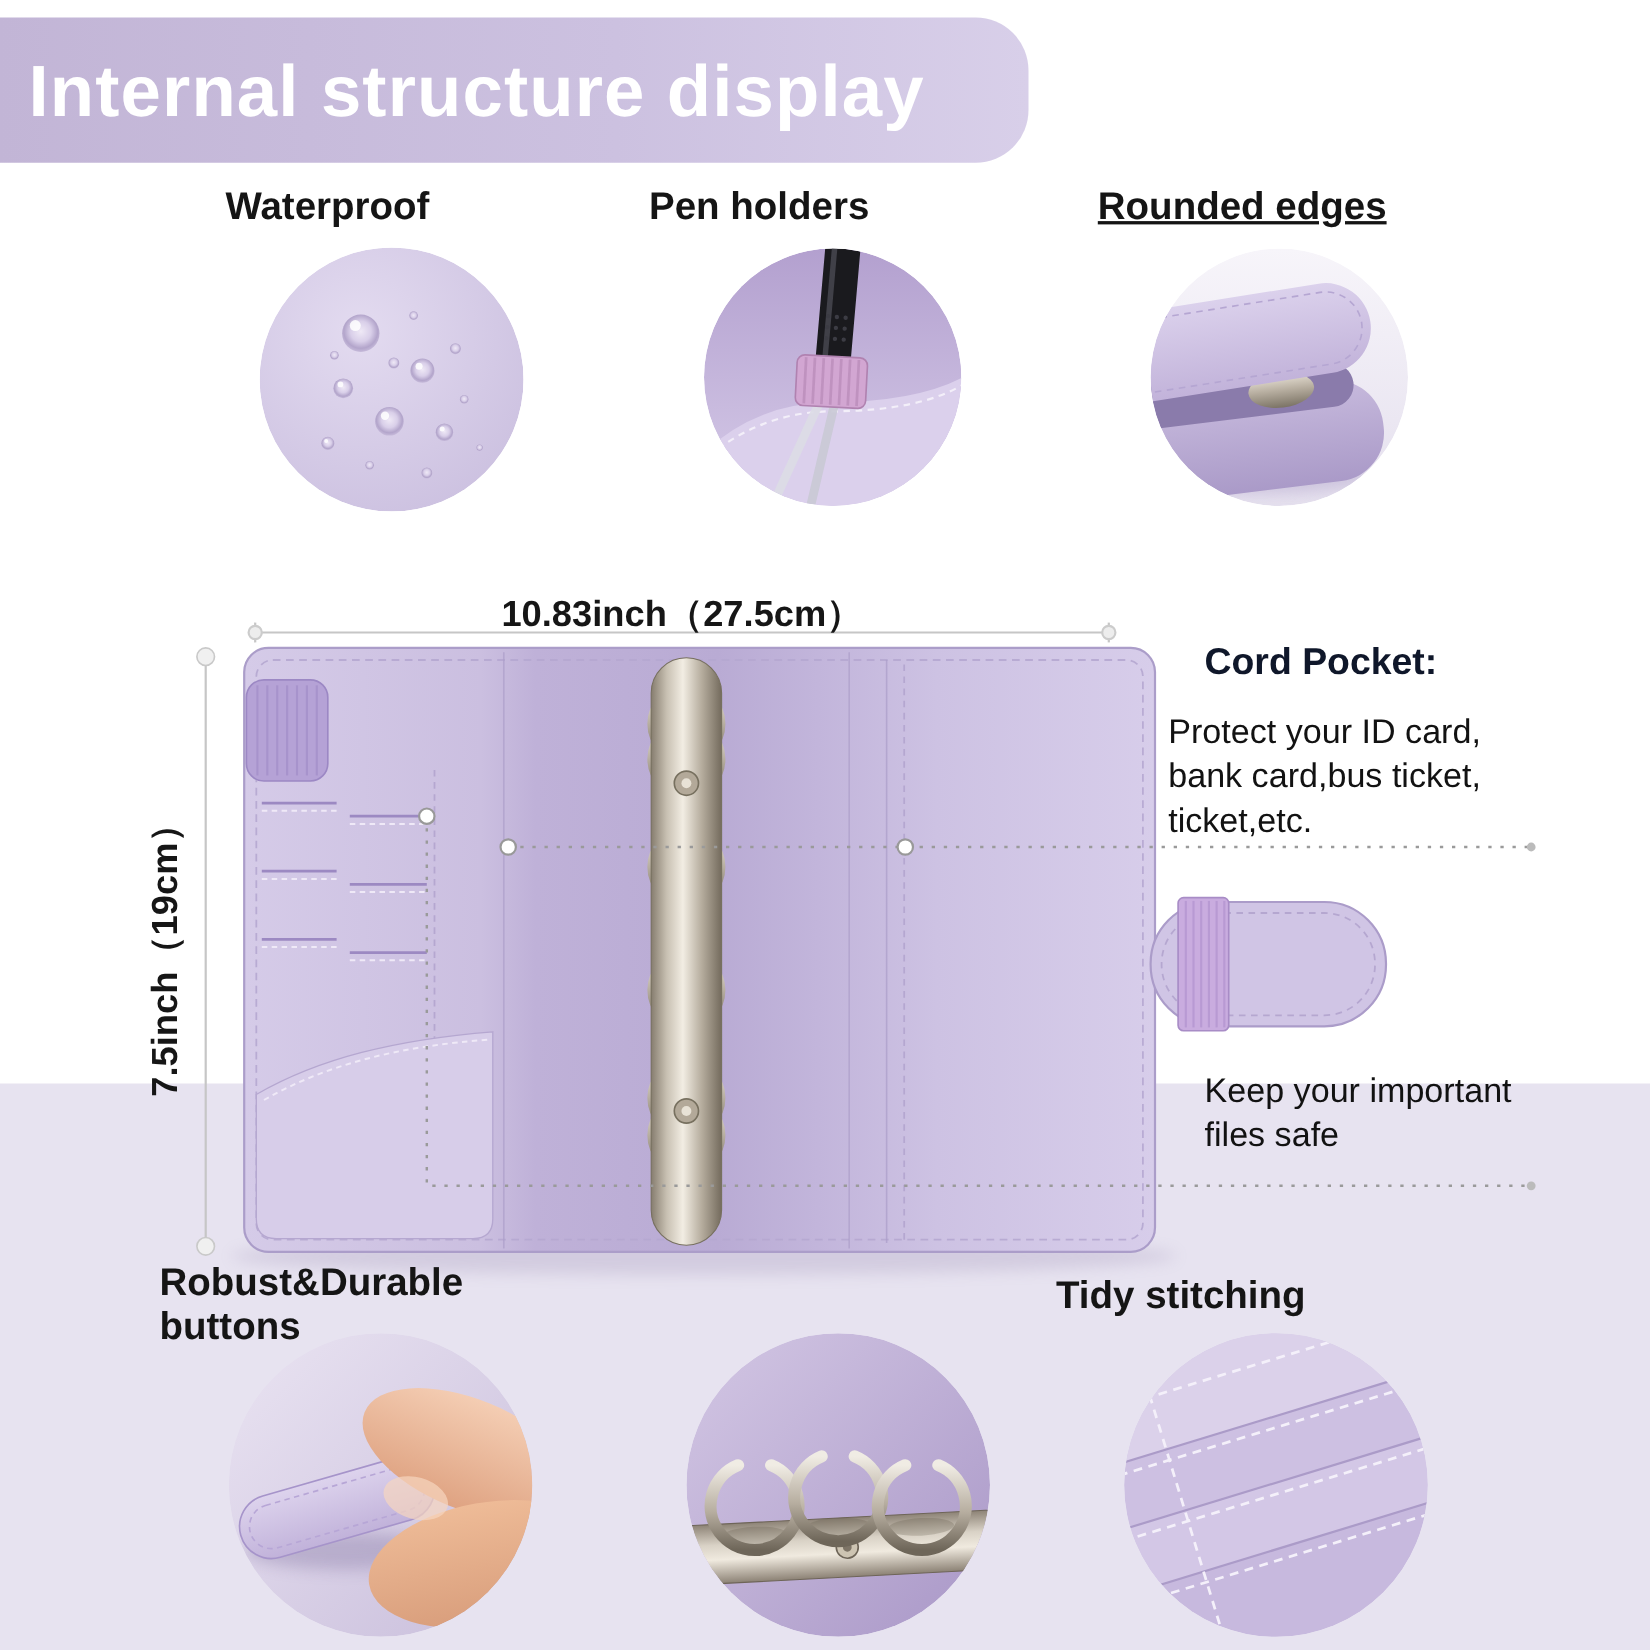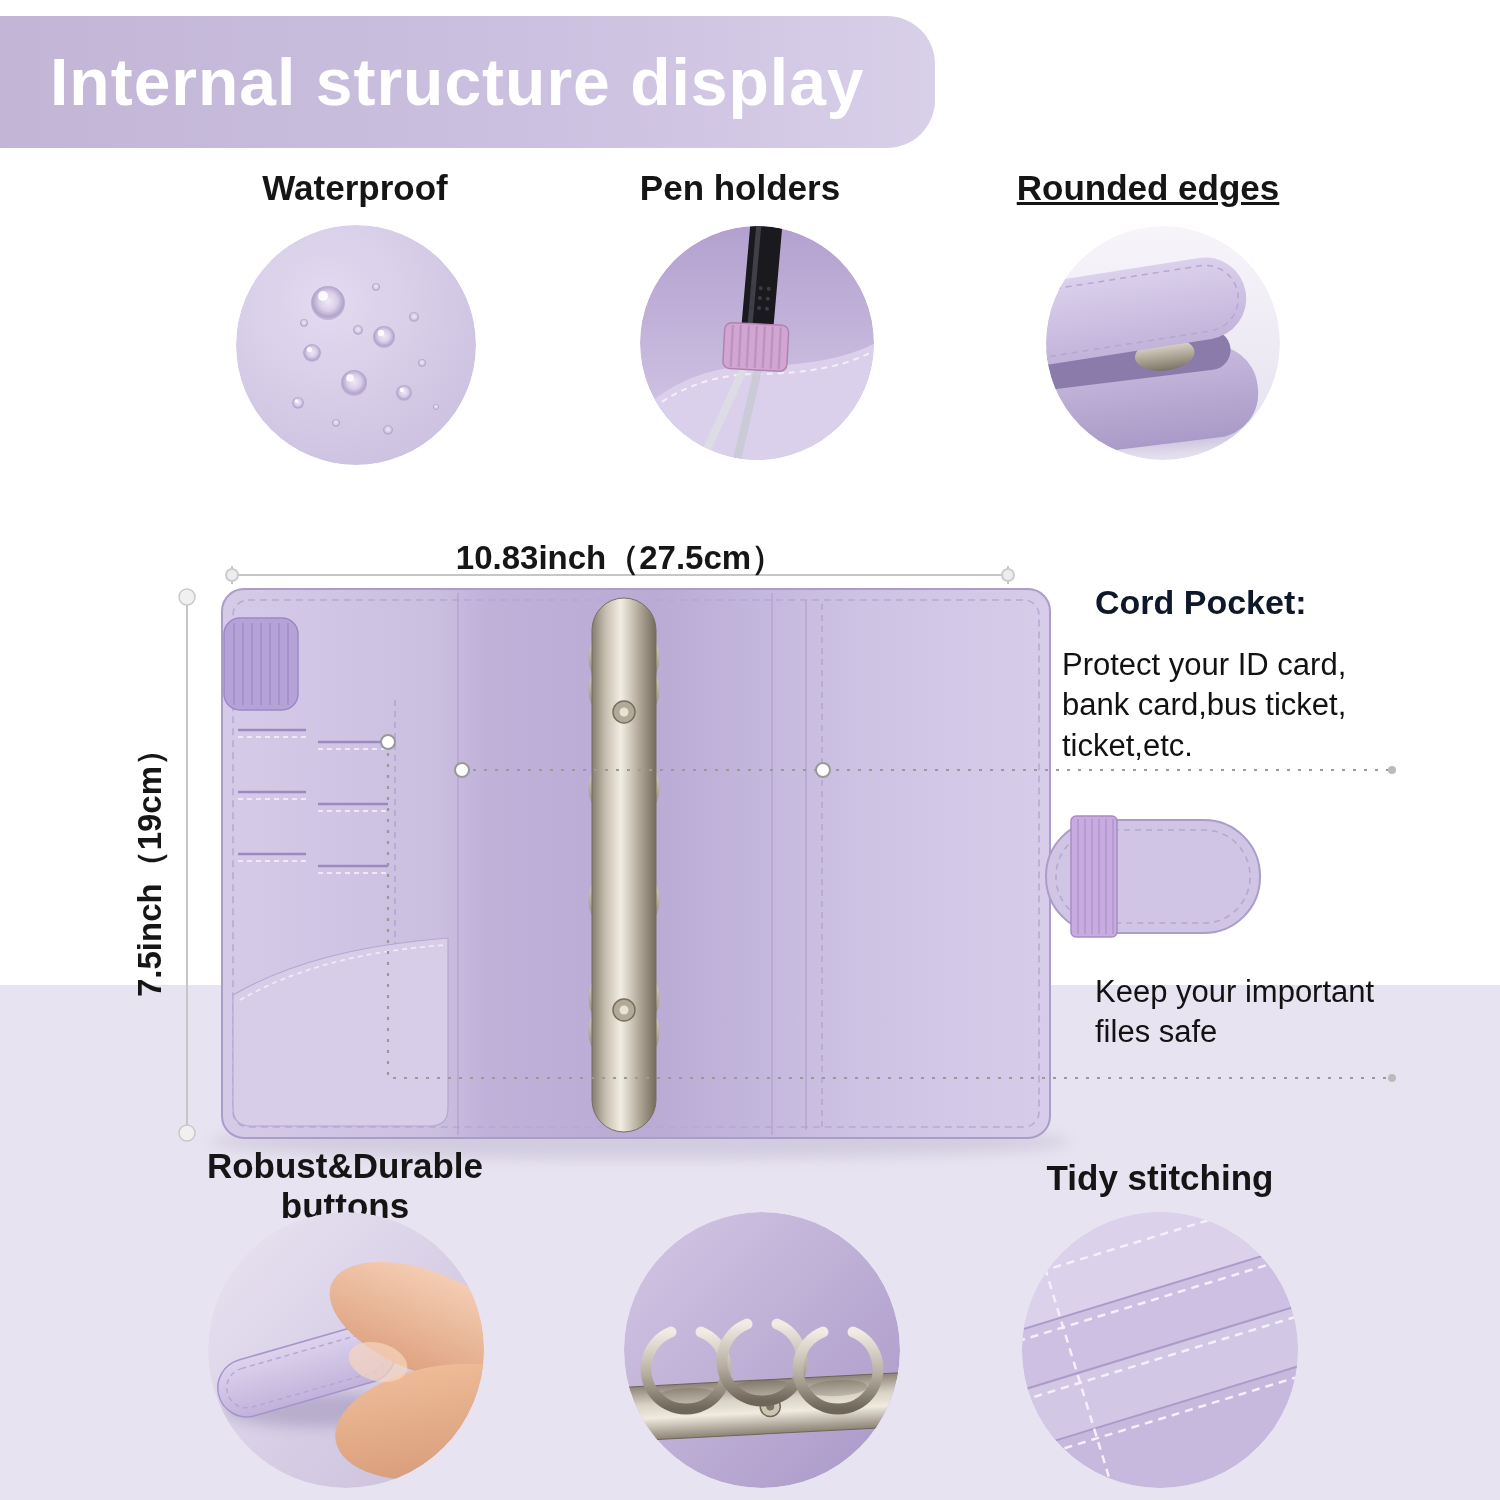--- a/index.html
+++ b/index.html
@@ -7,24 +7,24 @@
   body { font-family:"Liberation Sans", sans-serif; background:#ffffff; }
   .page { position:relative; width:1500px; height:1500px; overflow:hidden; background:#ffffff; }
 
   .bg-bottom { position:absolute; left:0; top:985px; width:1500px; height:515px; background:#e7e3f0; z-index:0; }
 
   .main-art { position:absolute; left:0; top:0; width:1500px; height:1500px; z-index:1; }
 
   .banner { position:absolute; left:0; top:16px; width:935px; height:132px; z-index:2;
             border-radius:0 48px 48px 0;
             background:linear-gradient(90deg,#c2b5d6 0%, #ccc1e0 60%, #d8cfe9 100%);
-            display:flex; align-items:center; padding-left:50px; }
+            display:flex; align-items:center; padding-left:26px; }
   .banner-title { color:#ffffff; font-size:66px; font-weight:bold; letter-spacing:1px; white-space:nowrap; }
 
-  .label { position:absolute; z-index:2; text-align:center; font-weight:bold; font-size:35px; color:#151515; }
+  .label { position:absolute; z-index:2; font-weight:bold; font-size:35px; color:#151515; }
   .circle { position:absolute; z-index:2; border-radius:50%; overflow:hidden; }
   .circle svg { display:block; }
 
   .dim { position:absolute; z-index:2; font-weight:bold; font-size:33px; color:#161616; text-align:center; }
   .dim-w { left:420px; top:536px; width:400px; }
   .dim-h { left:-12px; top:845px; width:320px; height:40px; transform:rotate(-90deg); }
 
   .heading { position:absolute; z-index:2; font-weight:bold; font-size:34px; color:#0f172a; white-space:nowrap; }
   .bodytext { position:absolute; z-index:2; font-size:31px; color:#121212; line-height:1.3; }
   .h-cord { left:1095px; top:583px; }

